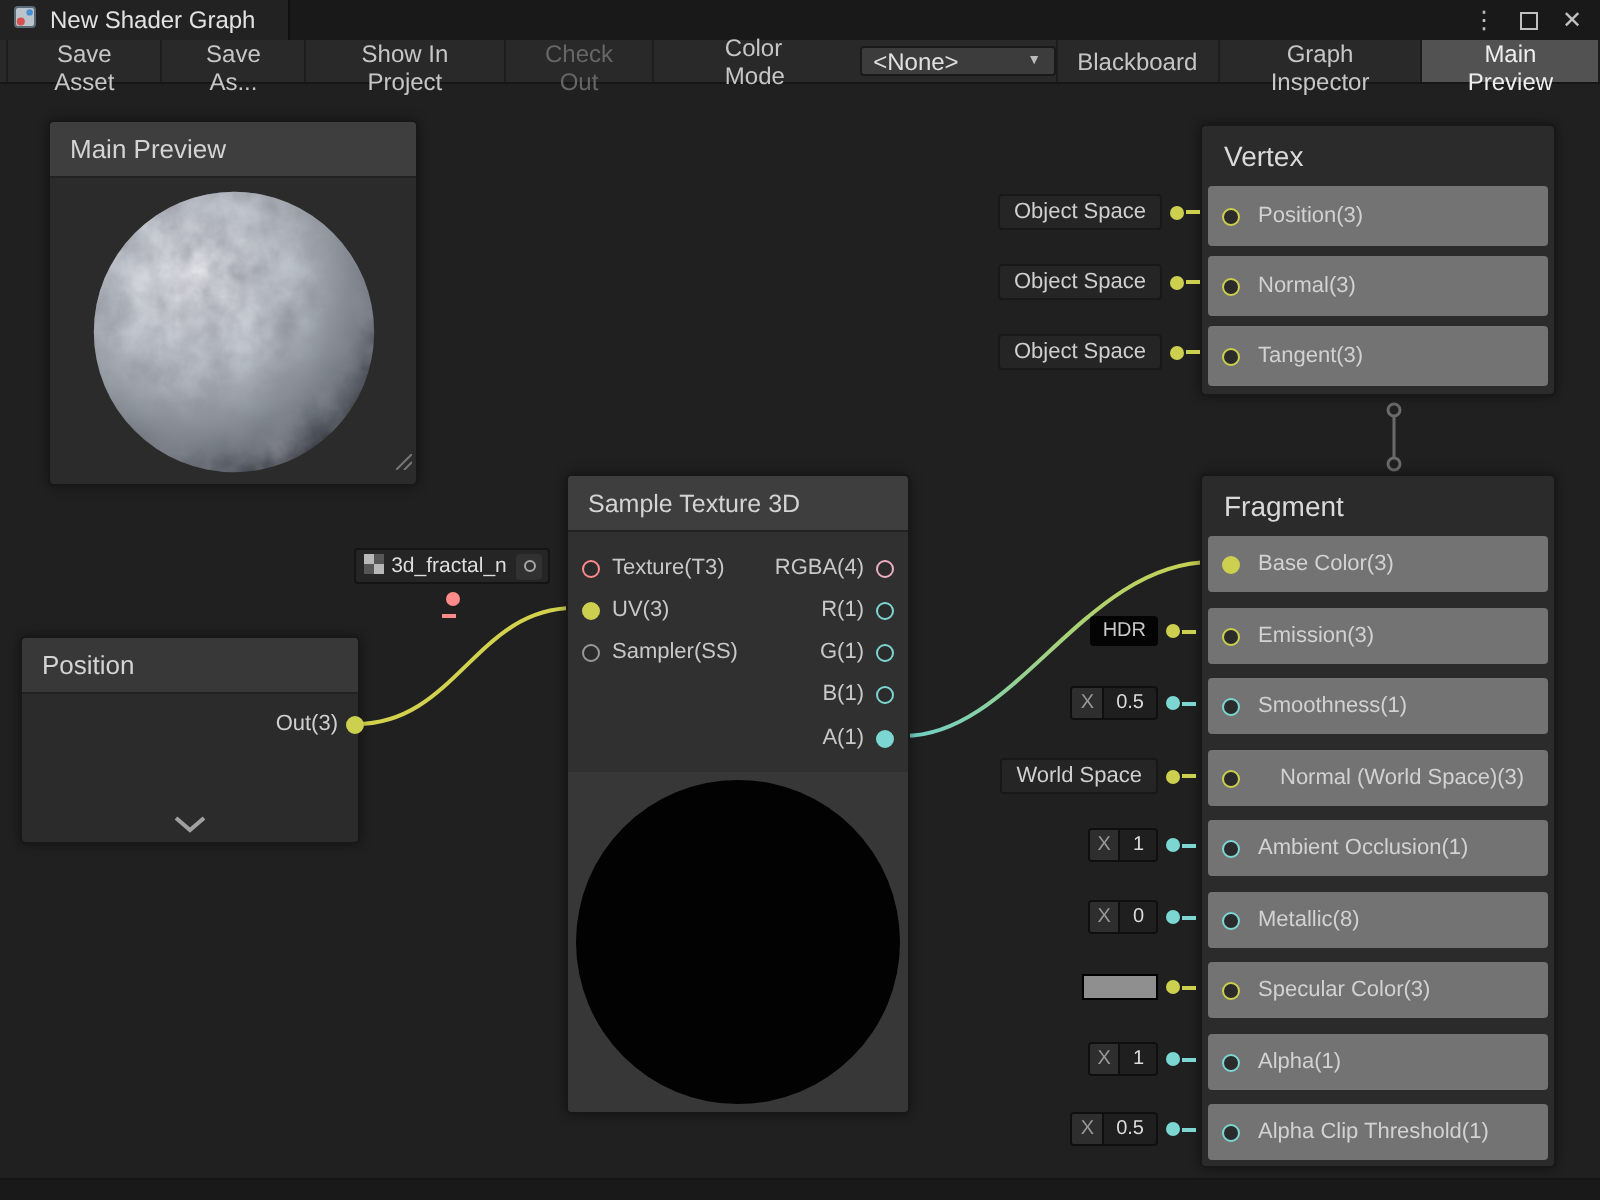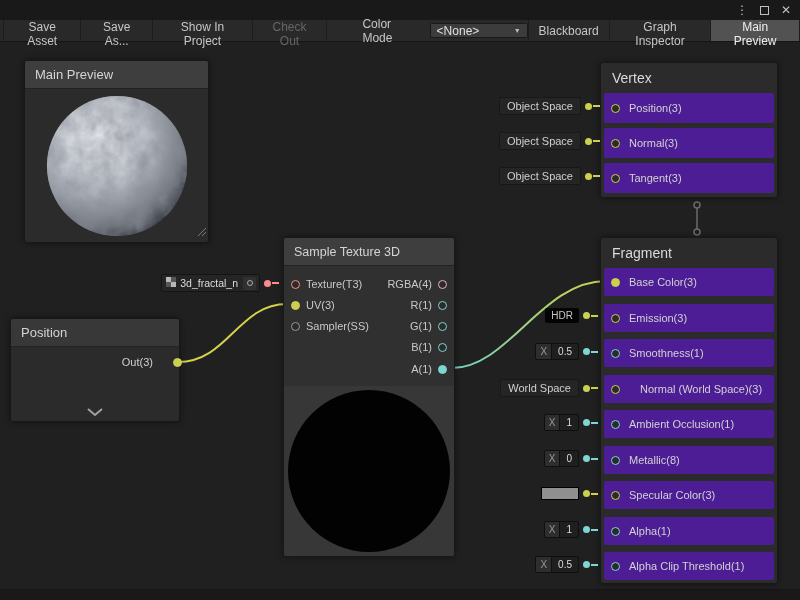--- a/index.html
+++ b/index.html
@@ -40,21 +40,21 @@
   
   .wires { position:absolute; top:0; left:0; z-index:8; pointer-events:none; }
   
   .node { position:absolute; background:#2b2b2b; border:1px solid #181818;
     border-radius:3px; z-index:10; box-shadow:0 0 6px rgba(0,0,0,.45); }
   .nheader { height:28px; display:flex; align-items:center; padding:0 10px;
     background:#3e3e3e; font-size:13px; color:#d4d4d4;
     border-bottom:1px solid #222; border-radius:2px 2px 0 0; }
   .ntitle { height:30px; display:flex; align-items:center; padding:4px 11px;
     font-size:14px; color:#dadada; }
-  .srow { position:absolute; left:3px; right:3px; background:#4c1d95;
+  .srow { position:absolute; left:3px; right:3px; background:#737373;
     border-radius:2px; display:flex; align-items:center; gap:9px;
     padding-left:7px; font-size:11px; color:#d2d2d2; }
   .v-row { height:30px; } .f-row { height:28px; }
   
   .port { width:9px; height:9px; border-radius:50%; flex:0 0 auto; background:#2b2b2b; }
   .ring   { border:1.5px solid var(--pc); }
   .filled { background:var(--pc); border:1.5px solid var(--pc); }
   .p-vec3 { --pc:#cdd04f; } .p-float { --pc:#7cd7d3; } .p-vec4 { --pc:#edaec6; }
   .p-tex  { --pc:#ff8a8a; } .p-samp { --pc:#9a9a9a; }
   
@@ -81,21 +81,21 @@
   .picker-dot { width:6px; height:6px; border:1.5px solid #a8a8a8; border-radius:50%; }
   
   .prow { position:absolute; display:flex; align-items:center; gap:6px;
     font-size:11px; color:#c8c8c8; height:16px; }
   .preview3d { position:absolute; left:0; right:0; bottom:0; top:148px;
     background:#373737; border-radius:0 0 2px 2px;
     display:flex; align-items:center; justify-content:center; }
   .black-circle { width:162px; height:162px; border-radius:50%; background:#020202; }
   
   .outrow { position:absolute; top:28px; left:0; right:0; height:30px;
-    display:flex; align-items:center; justify-content:flex-end; gap:20px;
+    display:flex; align-items:center; justify-content:flex-end; gap:4px;
     padding-right:1px; font-size:11px; color:#d0d0d0; }
   .spacerow { position:absolute; top:58px; left:0; right:0; height:26px;
     display:flex; align-items:center; justify-content:space-between;
     padding:0 10px; font-size:11px; color:#b8b8b8; background:#303030; }
   .dd { display:flex; align-items:center; justify-content:space-between;
     background:#3c3c3c; border:1px solid #191919; border-radius:2px;
     width:72px; height:18px; padding:0 6px; font-size:11px; color:#ddd; }
   .expander { position:absolute; top:84px; left:0; right:0; height:19px;
     display:flex; align-items:center; justify-content:center; }
   
@@ -103,20 +103,30 @@
     background:#2b2b2b; border:1px solid #181818; border-radius:3px; z-index:10;
     box-shadow:0 0 6px rgba(0,0,0,.45); }
   .panel-body { position:absolute; top:28px; left:0; right:0; bottom:0;
     display:flex; align-items:center; justify-content:center; }
   .rhandle { position:absolute; right:2px; bottom:2px; }
 </style>
 </head>
 <body>
 
 <div class="titlebar">
+  <div class="tab">
+    <span>
+      <svg width="13" height="13" viewBox="0 0 13 13">
+        <rect x="1.5" y="1.5" width="10" height="10" rx="1.5" fill="#b9c4cc" stroke="#5a6b75"></rect>
+        <circle cx="4.4" cy="8.8" r="2" fill="#d84f4f"></circle>
+        <circle cx="8.8" cy="4.2" r="1.6" fill="#4a8fd0"></circle>
+      </svg>
+    </span>
+    <span>New Shader Graph</span>
+  </div>
   <div class="win-controls">
     <span>⋮</span>
     <span class="winbox"></span>
     <span>✕</span>
   </div>
 </div>
 
 <div class="toolbar">
   <button class="tb">Save Asset</button>
   <button class="tb">Save As...</button>
@@ -347,21 +357,21 @@
   <div class="prow" style="top:123px; right:7px;">
     <span>A(1)</span>
     <span class="port filled p-float"></span>
   </div>
 
   <div class="preview3d">
     <div class="black-circle"></div>
   </div>
 </div>
 
-<div class="conn" style="left:149px; top:274px; width:130px;">
+<div class="conn" style="left:161px; top:274px; width:130px;flex-direction:column;">
   <span class="texfield">
     <span>
       <svg width="10" height="10">
           <rect width="5" height="5" fill="#b8b8b8"></rect>
           <rect x="5" y="5" width="5" height="5" fill="#b8b8b8"></rect>
           <rect x="5" width="5" height="5" fill="#565656"></rect>
           <rect y="5" width="5" height="5" fill="#565656"></rect>
         </svg>
     </span>
     <span>3d_fractal_n</span>

